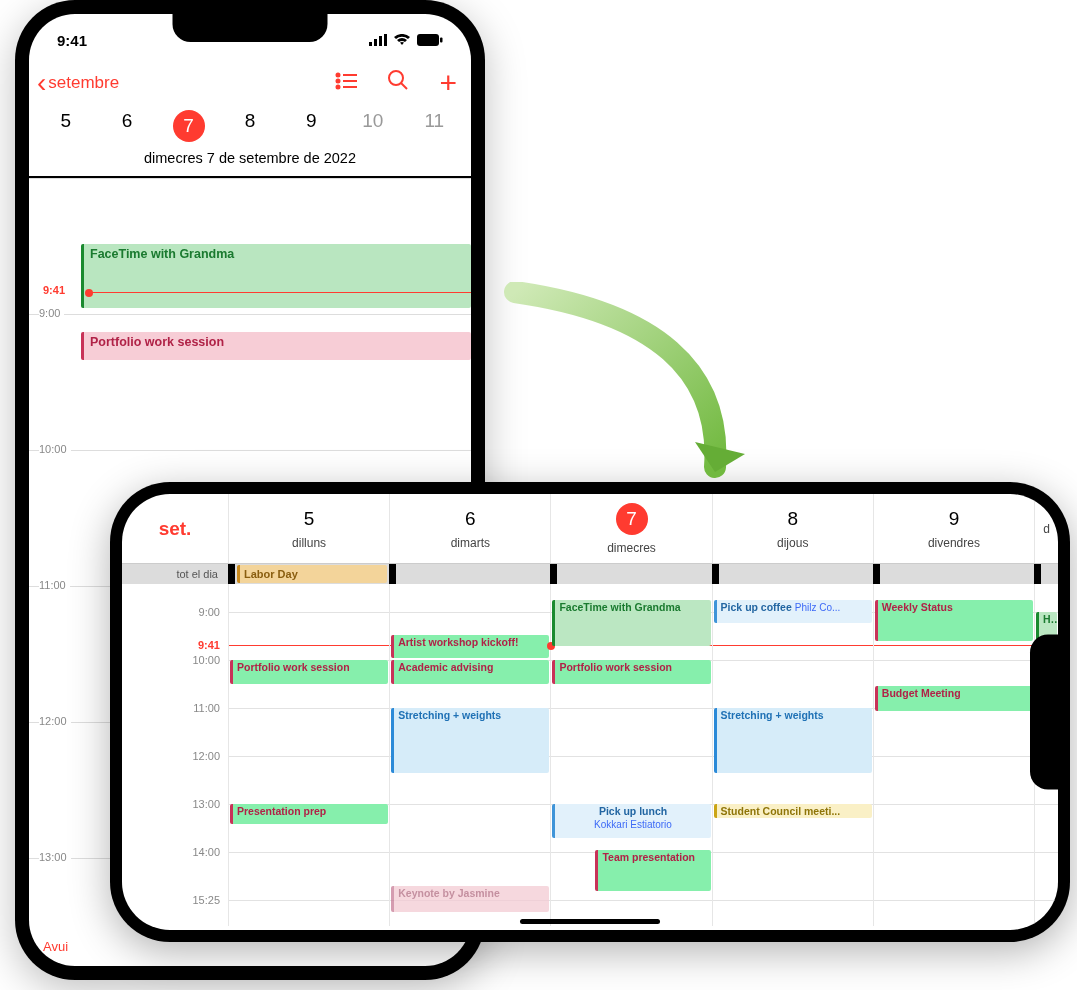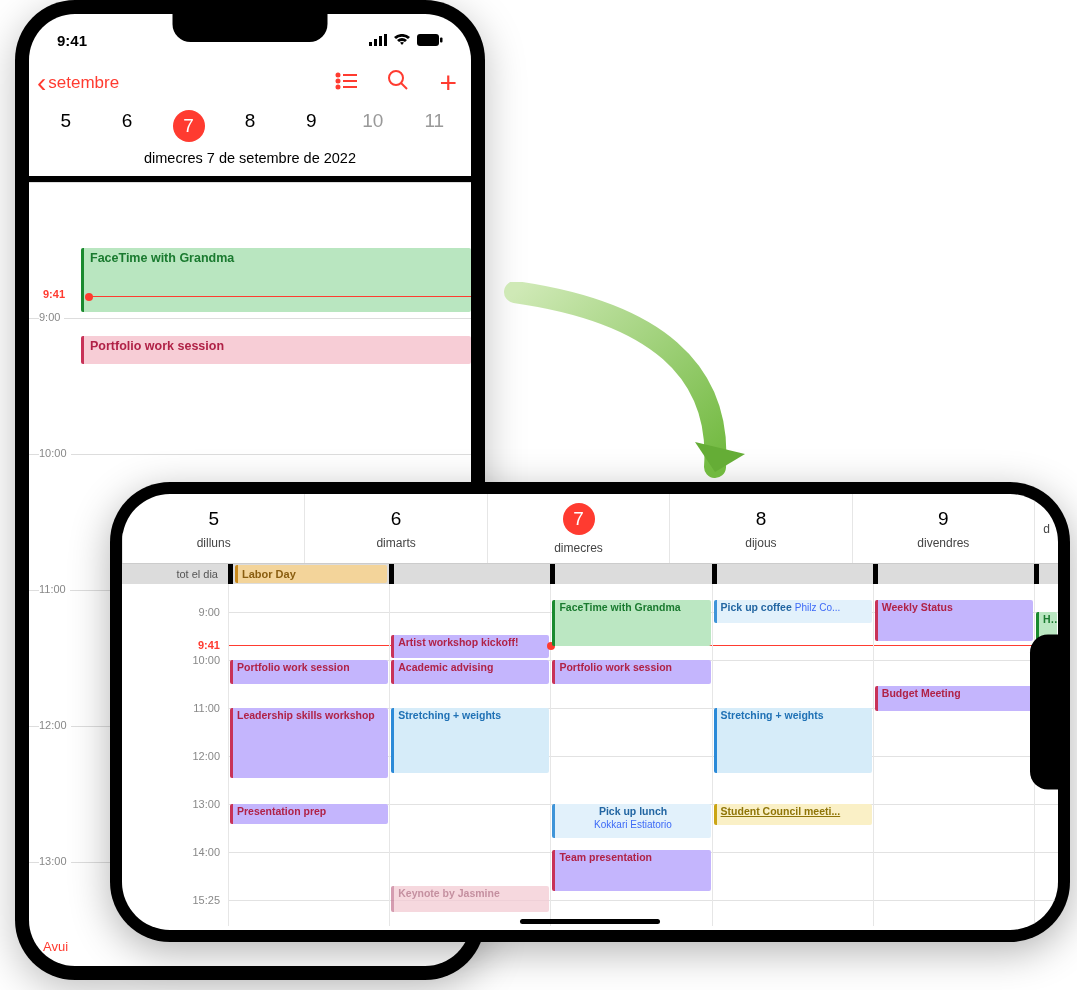--- a/index.html
+++ b/index.html
@@ -53,21 +53,21 @@
   .wd.weekend { color: #999; }
   .dates { display: flex; padding: 4px 6px 2px; font-size: 19px; }
   .dates > div.weekend { color: #999; }
   .date-sel {
     display: inline-flex; align-items: center; justify-content: center;
     background: #ff3b30; color: #fff;
     border-radius: 50%; width: 32px; height: 32px;
   }
   .date-title {
     text-align: center; font-size: 14.5px; padding: 6px 0 10px;
-    border-bottom: 6px solid #000000;
+    border-bottom: 2px solid #000000;
   }
   .day-grid { position: relative; padding-bottom: 0; }
   .hour-row {
     border-top: 1px solid #ddd;
     height: 68px; position: relative;
   }
   .hour-label {
     position: absolute; left: 10px; top: -8px;
     font-size: 11px; color: #888; background: #fff; padding-right: 4px;
   }
@@ -135,21 +135,21 @@
   .wk-day-num.sel {
     background: #ff3b30; color: #fff; border-radius: 50%;
     width: 32px; height: 32px; display: inline-flex; align-items: center; justify-content: center;
     margin: 0 auto;
   }
   .wk-day-name { font-size: 12px; color: #444; }
   .allday-row {
     display: flex; background: #dcdcdc; font-size: 11px; height: 20px;
   }
   .allday-label { width: 106px; text-align: right; padding-right: 10px; color: #555; line-height: 20px; }
-  .allday-cell { flex: 1; border-left: 5px solid #000000; }
+  .allday-cell { flex: 1; border-left: 7px solid #000000; }
   .allday-ev {
     background: #f3d49a; color: #8a5e10; height: 18px; margin: 1px 2px;
     border-radius: 2px; padding: 0 4px; font-weight: 600; line-height: 18px;
     border-left: 3px solid #c98a1d;
   }
   .wk-body { display: flex; position: relative; height: 342px; overflow: hidden; }
   .wk-gutter {
     width: 106px; position: relative; font-size: 11px; color: #888; text-align: right;
   }
   .wk-gutter .tick { position: absolute; right: 8px; height: 12px; }
@@ -160,21 +160,21 @@
     position: absolute; left: 0; right: 0; border-top: 1px solid #e2e2e2;
   }
   .wk-ev {
     position: absolute; left: 1px; right: 1px;
     border-left: 3px solid; border-radius: 2px;
     font-size: 10.5px; font-weight: 600;
     padding: 1px 4px; overflow: hidden; white-space: nowrap; text-overflow: ellipsis;
     line-height: 13px;
   }
   .subloc { font-weight: 400; color: #3d6af6; font-size: 10px; }
-  .wev-pink  { background: #c4b5fd; color: #b02247; border-left-color: #c83258; }
+  .wev-pink  { background: #86efac; color: #b02247; border-left-color: #c83258; }
   .wev-green { background: #bbe7c2; color: #1a7a2f; border-left-color: #1a8a2f; }
   .wev-blue  { background: #d6ecf9; color: #1f71b5; border-left-color: #2b8ad8; }
   .wev-blue2 { background: #e2f1fb; color: #2366a2; border-left-color: #3f94d8; }
   .wev-yellow{ background: #faf0c6; color: #8f7508; border-left-color: #cba515; }
   .wev-gpink { background: #f4cbd4; color: #b16b80; border-left-color: #c77b96; opacity:.75;}
   .wk-now {
     position: absolute; left: 0; right: 0;
     border-top: 1.5px solid #ff3b30;
   }
   .wk-now-dot {
@@ -299,20 +299,21 @@
   </defs>
   <path d="M120 10 Q330 40 320 185" stroke="url(#ag)" stroke-width="22" fill="none" stroke-linecap="round"></path>
   <polygon points="320,190 300,160 350,172" fill="#65ad36"></polygon>
 </svg>
 
 <div class="landscape-phone">
   <div class="landscape-screen">
     <div class="notch-side"></div>
 
     <div class="wk-header">
+      <div class="wk-month">set.</div>
       <div class="wk-day">
         <span class="wk-day-num">5</span>
         <span class="wk-day-name">dilluns</span>
       </div>
       <div class="wk-day">
         <span class="wk-day-num">6</span>
         <span class="wk-day-name">dimarts</span>
       </div>
       <div class="wk-day">
         <span class="wk-day-num sel">7</span>
@@ -357,21 +358,20 @@
       <div class="wk-col" id="col0">
           <div class="wk-hline" style="top: 28px;"></div>
           <div class="wk-hline" style="top: 76px;"></div>
           <div class="wk-hline" style="top: 124px;"></div>
           <div class="wk-hline" style="top: 172px;"></div>
           <div class="wk-hline" style="top: 220px;"></div>
           <div class="wk-hline" style="top: 268px;"></div>
           <div class="wk-hline" style="top: 316px;"></div>
           <div class="wk-now" style="top: 60.64px;"></div>
           <div class="wk-ev wev-pink" style="top: 76px; height: 24.4px;">Portfolio work session</div>
-          <div class="wk-ev wev-pink" style="top: 124px; height: 70px; white-space: normal;">Leadership skills workshop</div>
           <div class="wk-ev wev-pink" style="top: 220px; height: 19.6px;">Presentation prep</div>
         </div>
       <div class="wk-col" id="col1">
           <div class="wk-hline" style="top: 28px;"></div>
           <div class="wk-hline" style="top: 76px;"></div>
           <div class="wk-hline" style="top: 124px;"></div>
           <div class="wk-hline" style="top: 172px;"></div>
           <div class="wk-hline" style="top: 220px;"></div>
           <div class="wk-hline" style="top: 268px;"></div>
           <div class="wk-hline" style="top: 316px;"></div>
@@ -391,34 +391,34 @@
           <div class="wk-hline" style="top: 316px;"></div>
           <div class="wk-now" style="top: 60.64px;">
             <div class="wk-now-dot" style="left: -4px;"></div>
           </div>
           <div class="wk-ev wev-green" style="top: 16px; height: 46px;">FaceTime with Grandma</div>
           <div class="wk-ev wev-pink" style="top: 76px; height: 24.4px;">Portfolio work session</div>
           <div class="wk-ev wev-blue2" style="top: 220px; height: 34px; white-space: normal; text-align: center;">
             <div>Pick up lunch</div>
             <div class="subloc">Kokkari Estiatorio</div>
           </div>
-          <div class="wk-ev wev-pink" style="top: 265.6px; height: 41.2px;">Team presentation</div>
+          <div class="wk-ev wev-pink" style="top: 265.6px; height: 41.2px; margin-left: 43px;">Team presentation</div>
         </div>
       <div class="wk-col" id="col3">
           <div class="wk-hline" style="top: 28px;"></div>
           <div class="wk-hline" style="top: 76px;"></div>
           <div class="wk-hline" style="top: 124px;"></div>
           <div class="wk-hline" style="top: 172px;"></div>
           <div class="wk-hline" style="top: 220px;"></div>
           <div class="wk-hline" style="top: 268px;"></div>
           <div class="wk-hline" style="top: 316px;"></div>
           <div class="wk-now" style="top: 60.64px;"></div>
           <div class="wk-ev wev-blue2" style="top: 16px; height: 22.96px;"><span>Pick up coffee</span> <span class="subloc">Philz Co...</span></div>
           <div class="wk-ev wev-blue" style="top: 124px; height: 65.2px;">Stretching + weights</div>
-          <div class="wk-ev wev-yellow" style="top: 220px; height: 21px; text-decoration: underline;">Student Council meeti...</div>
+          <div class="wk-ev wev-yellow" style="top: 220px; height: 14px;">Student Council meeti...</div>
         </div>
       <div class="wk-col" id="col4">
           <div class="wk-hline" style="top: 28px;"></div>
           <div class="wk-hline" style="top: 76px;"></div>
           <div class="wk-hline" style="top: 124px;"></div>
           <div class="wk-hline" style="top: 172px;"></div>
           <div class="wk-hline" style="top: 220px;"></div>
           <div class="wk-hline" style="top: 268px;"></div>
           <div class="wk-hline" style="top: 316px;"></div>
           <div class="wk-now" style="top: 60.64px;"></div>

